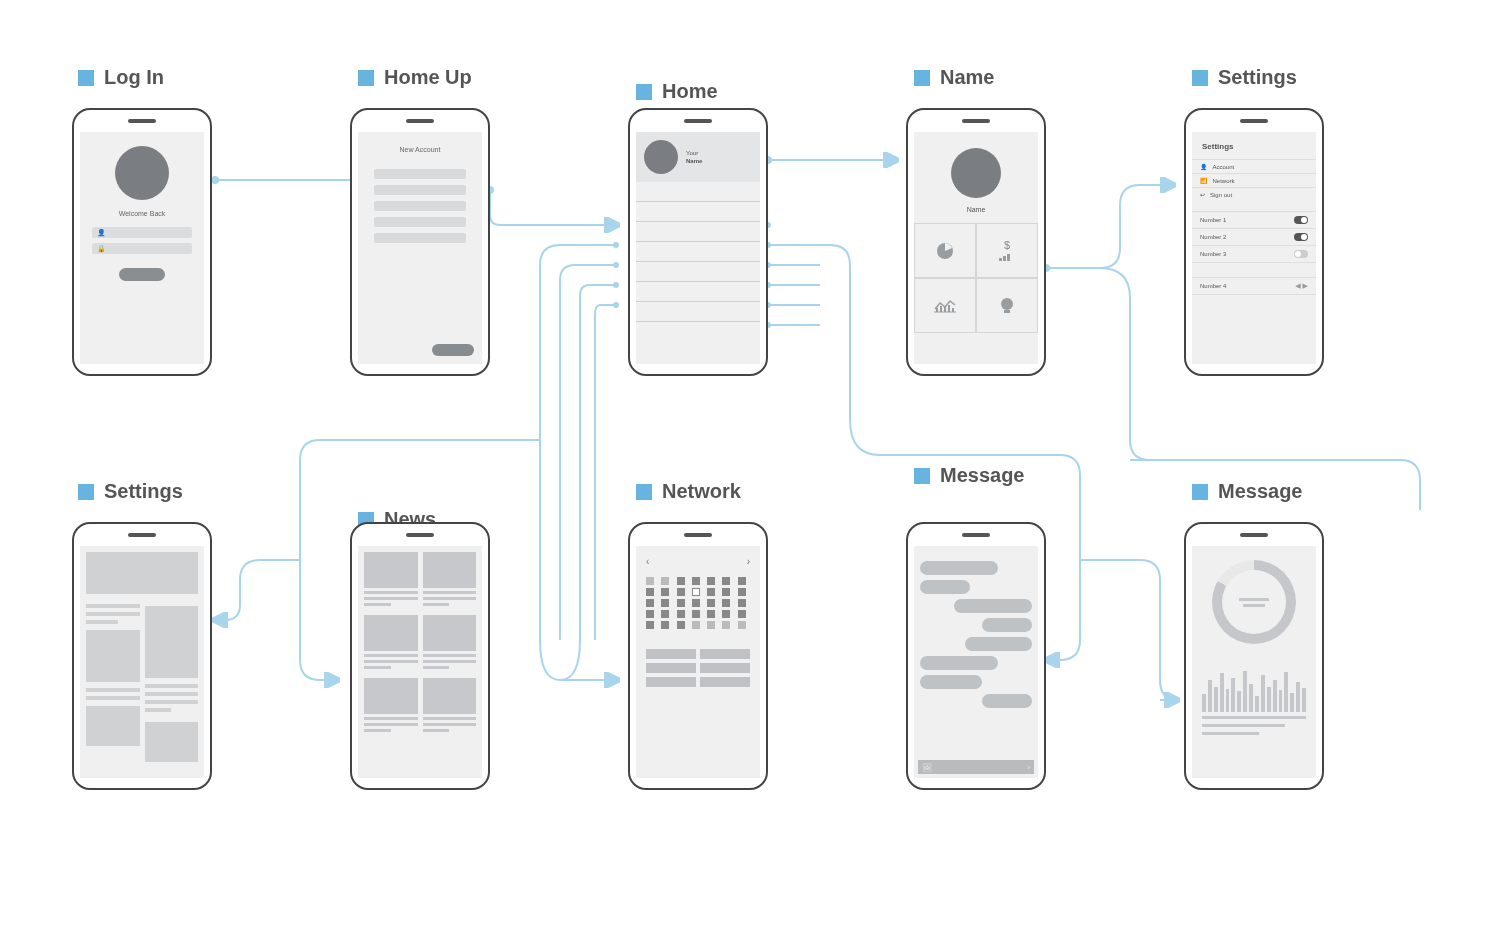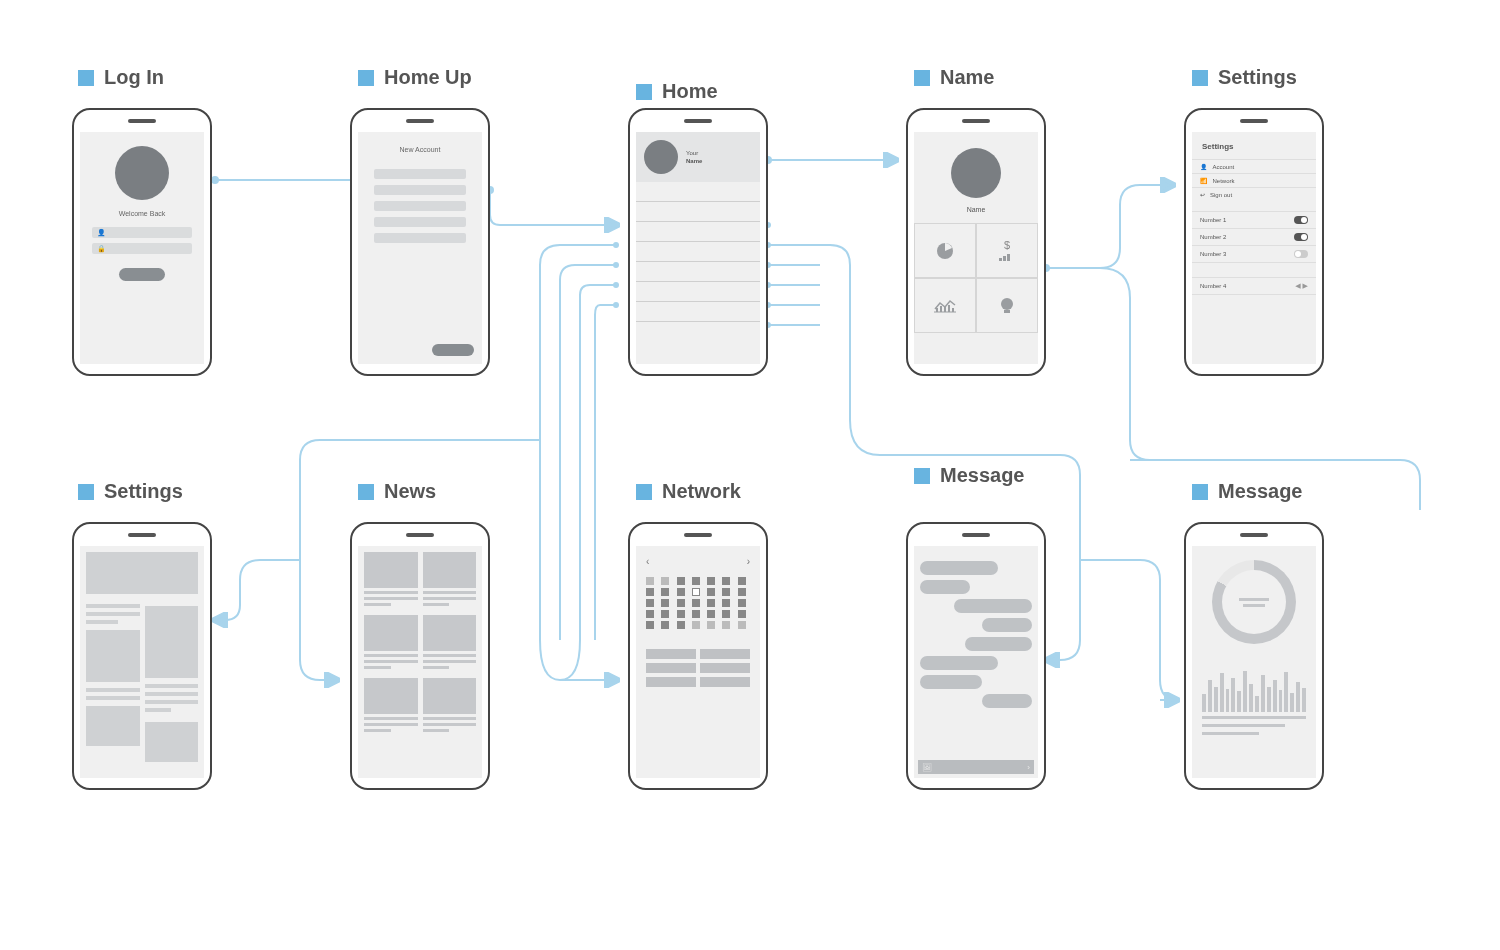--- a/index.html
+++ b/index.html
@@ -317,21 +317,21 @@
           <div class="ln"></div>
             <div class="ln"></div>
             <div class="ln"></div>
             <div class="ln" style="width:50%"></div>
           <div class="img" style="height:40px;margin-top:10px"></div>
         </div>
       </div>
     </div>
   </div>
 
-  <div class="title" style="left:358px;top:480px">
+  <div class="title" style="left:358px;top:508px">
     <span class="sq"></span>
     <span>News</span>
   </div>
   <div class="phone" style="left:350px;top:522px">
     <div class="speaker"></div>
     <div class="screen news">
       <div class="pair">
           <div class="card">
             <div class="im"></div>
             <div class="l"></div>

